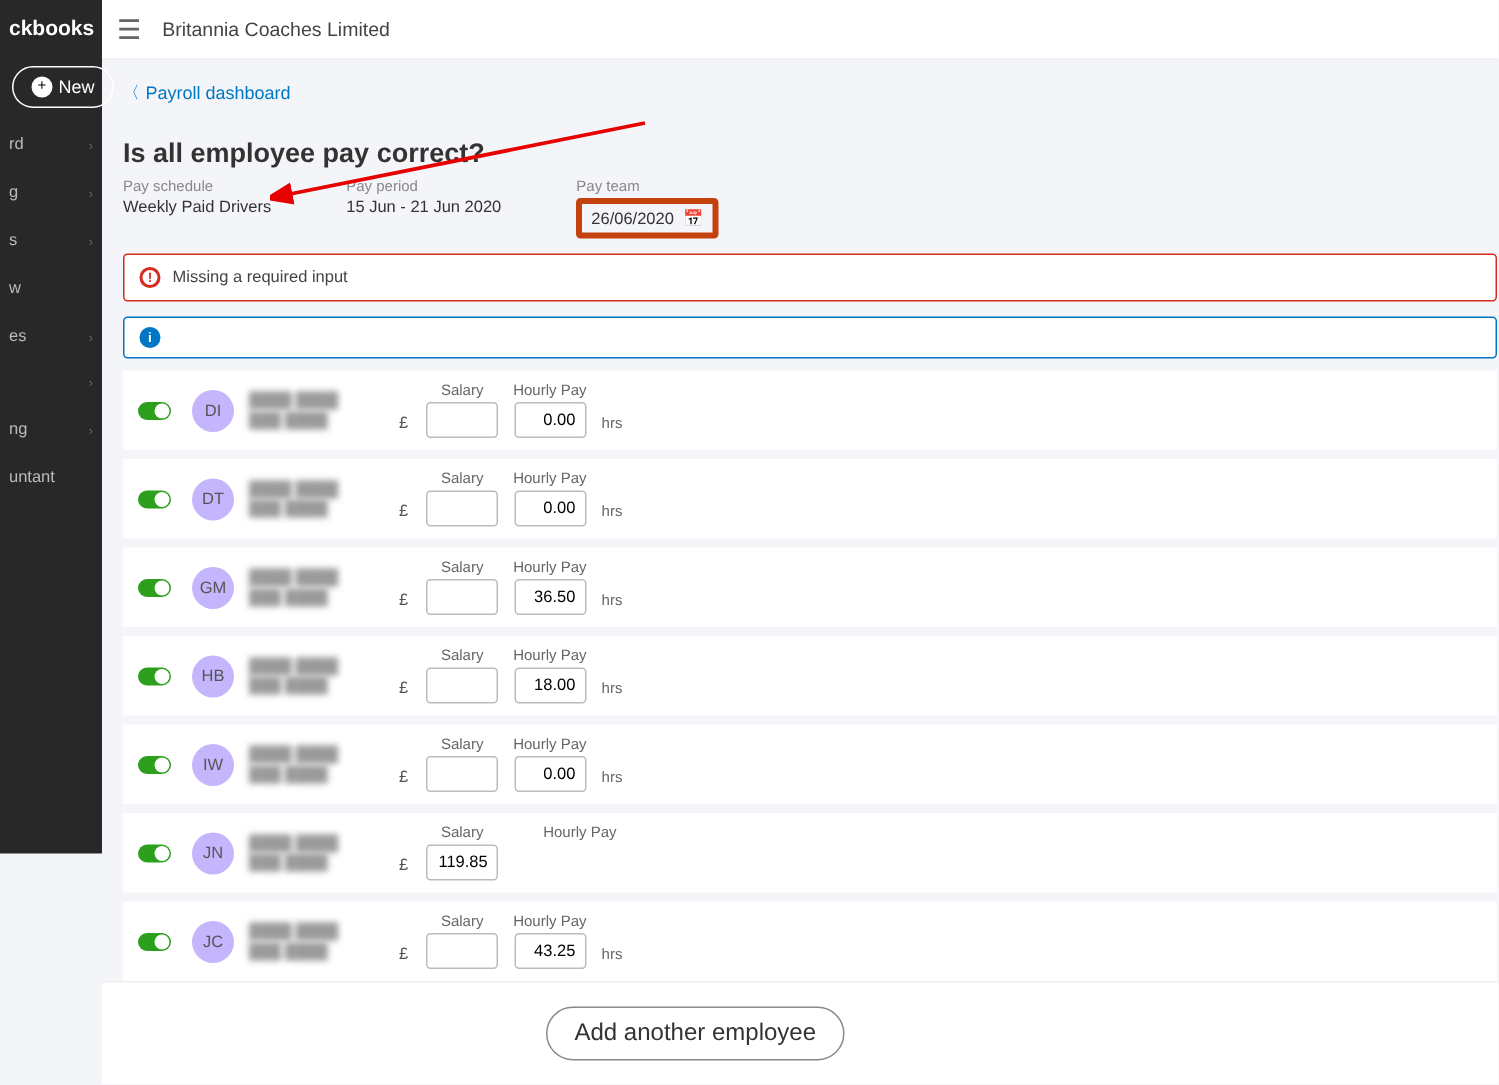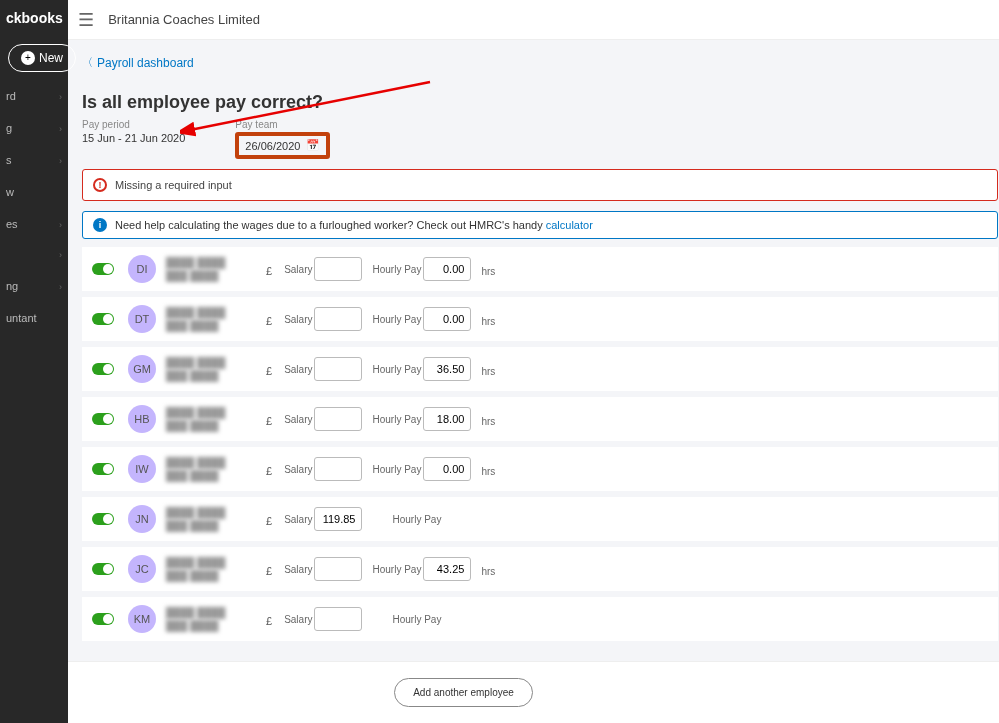--- a/index.html
+++ b/index.html
@@ -1,18 +1,18 @@
 <!DOCTYPE html>
 <html><head>
   <meta charset="utf-8">
   <style>
     * { box-sizing: border-box; margin: 0; padding: 0; font-family: -apple-system, BlinkMacSystemFont, "Segoe UI", Arial, sans-serif; }
     body { background: #f4f5f8; width: 999px; height: 723px; overflow: hidden; position: relative; }
     
-    .sidebar { position: absolute; left: 0; top: 0; width: 68px; height: 723px; background: #282828; color: #aaa; font-size: 11px; z-index: 10; }
+    .sidebar { position: absolute; left: 0; top: 0; width: 68px; height: 569px; background: #282828; color: #aaa; font-size: 11px; z-index: 10; }
     .sidebar-logo { color: #fff; font-weight: bold; font-size: 14px; padding: 10px 6px; overflow: hidden; white-space: nowrap; }
     .new-btn { margin: 8px; background: transparent; border: 1px solid #fff; border-radius: 18px; color: #fff; padding: 6px 12px; font-size: 12px; display: flex; align-items: center; gap: 4px; }
     .new-btn .plus { background: #fff; color: #000; width: 14px; height: 14px; border-radius: 50%; display: inline-flex; align-items: center; justify-content: center; font-size: 10px; line-height: 1; }
     .side-item { padding: 10px 6px; display: flex; justify-content: space-between; align-items: flex-end; color: #bbb; white-space: nowrap; overflow: hidden; }
     .side-item .chev { font-size: 9px; color: #666; }
     
     .topbar { position: absolute; left: 68px; top: 0; right: 0; height: 40px; background: #fff; display: flex; align-items: center; padding: 0 10px; color: #444; font-size: 13px; border-bottom: 1px solid #eee; }
     .hamburger { font-size: 18px; color: #666; margin-right: 14px; cursor: pointer; }
     
     .content { position: absolute; left: 68px; top: 40px; right: 0; bottom: 0; background: #f4f5f8; padding: 12px 0 0 14px; overflow: hidden; }
@@ -39,30 +39,30 @@
     
     .toggle { width: 22px; height: 12px; background: #2ca01c; border-radius: 7px; position: relative; flex-shrink: 0; margin-right: 14px; }
     .toggle::after { content: ""; position: absolute; right: 1px; top: 1px; width: 10px; height: 10px; background: #fff; border-radius: 50%; }
     
     .avatar { width: 28px; height: 28px; border-radius: 50%; background: #c4b5fd; color: #555; display: flex; align-items: center; justify-content: center; font-size: 11px; flex-shrink: 0; margin-right: 10px; }
     
     .emp-name { flex-shrink: 0; width: 70px; }
     .blur-text { filter: blur(2px); color: #999; font-size: 10px; line-height: 1.3; }
     
     .pay-group { display: flex; align-items: flex-end; gap: 10px; margin-left: 30px; }
-    .field-col { display: flex; align-items: center; gap: 2px; }
+    .field-col { display: flex; flex-direction: column; align-items: center; gap: 2px; }
     .field-label { font-size: 10px; color: #666; }
     .pound { font-size: 11px; color: #555; margin-right: 2px; align-self: flex-end; padding-bottom: 4px; }
     .num-input { border: 1px solid #bbb; border-radius: 3px; width: 48px; height: 24px; font-size: 11px; text-align: right; padding: 0 6px; }
     .num-input.wide { width: 48px; }
     .hrs-label { font-size: 10px; color: #666; align-self: flex-end; padding-bottom: 4px; }
     
     .footer { position: absolute; left: 68px; right: 0; bottom: 0; background: #fff; padding: 16px 140px 16px 0; border-top: 1px solid #eee; text-align: center; display: flex; flex-direction: column; align-items: center; gap: 8px; }
     .footer-text { font-size: 13px; color: #444; }
-    .add-btn { border: 1px solid #888; background: transparent; border-radius: 18px; padding: 8px 18px; font-size: 10px; color: #333; cursor: pointer; }
+    .add-btn { border: 1px solid #888; background: transparent; border-radius: 18px; padding: 8px 18px; font-size: 16px; color: #333; cursor: pointer; }
     
     .arrow-annotation { position: absolute; left: 180px; top: 80px; pointer-events: none; z-index: 100; }
   </style>
 </head>
 <body>
 
 <div class="sidebar">
   <div class="sidebar-logo">ckbooks</div>
   <button class="new-btn">
     <span class="plus">+</span>
@@ -109,42 +109,43 @@
 
 <div class="content">
   <a class="backlink">
     <span class="chev-left">〈</span>
     <span>Payroll dashboard</span>
   </a>
   <h1 class="page-title">Is all employee pay correct?</h1>
   
   <div class="meta-row">
     <div class="meta-col">
+      <span class="meta-label">Pay schedule</span>
+      <span class="meta-val">Weekly Paid Drivers</span>
+    </div>
+    <div class="meta-col">
       <span class="meta-label">Pay period</span>
       <span class="meta-val">15 Jun - 21 Jun 2020</span>
     </div>
     <div class="meta-col">
       <span class="meta-label">Pay team</span>
       <div class="date-input">
         <span>26/06/2020</span>
         <span class="cal-icon">📅</span>
       </div>
     </div>
   </div>
   
   <div class="alert">
     <span class="ex-icon">!</span>
     <span>Missing a required input</span>
   </div>
   
   <div class="info-banner">
     <span class="info-icon">i</span>
-    <span>
-      <span>Need help calculating the wages due to a furloughed worker? Check out HMRC's handy </span><a>calculator</a>
-    </span>
   </div>
   
   <div class="emp-list" id="emp-list">
       <div class="emp-row">
     <div class="toggle"></div>
     <div class="avatar">DI</div>
     <div class="emp-name">
       <div class="blur-text">████ ████</div>
       <div class="blur-text">███ ████</div>
     </div>

